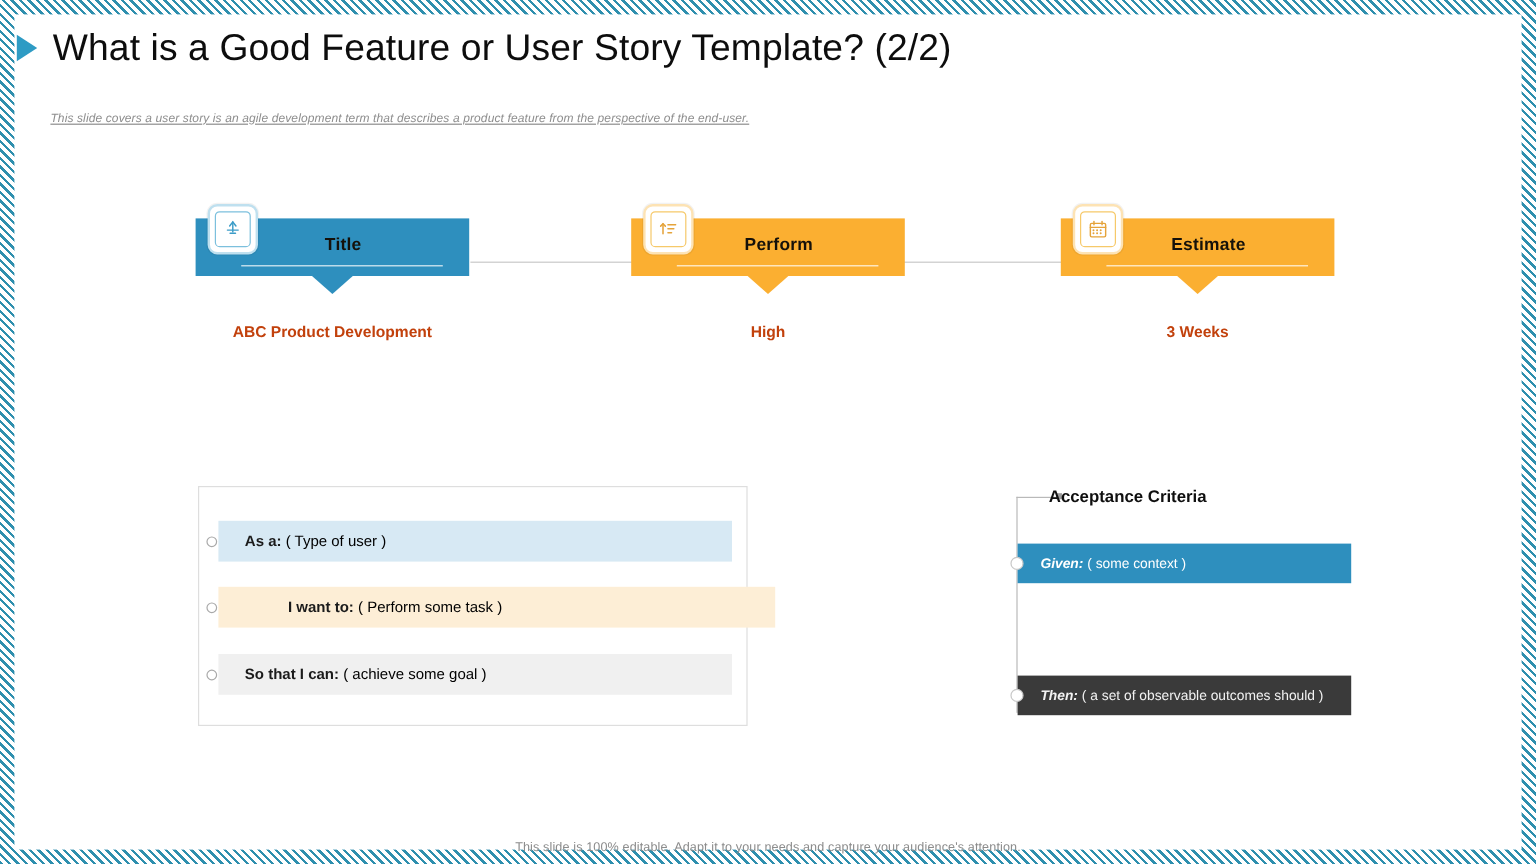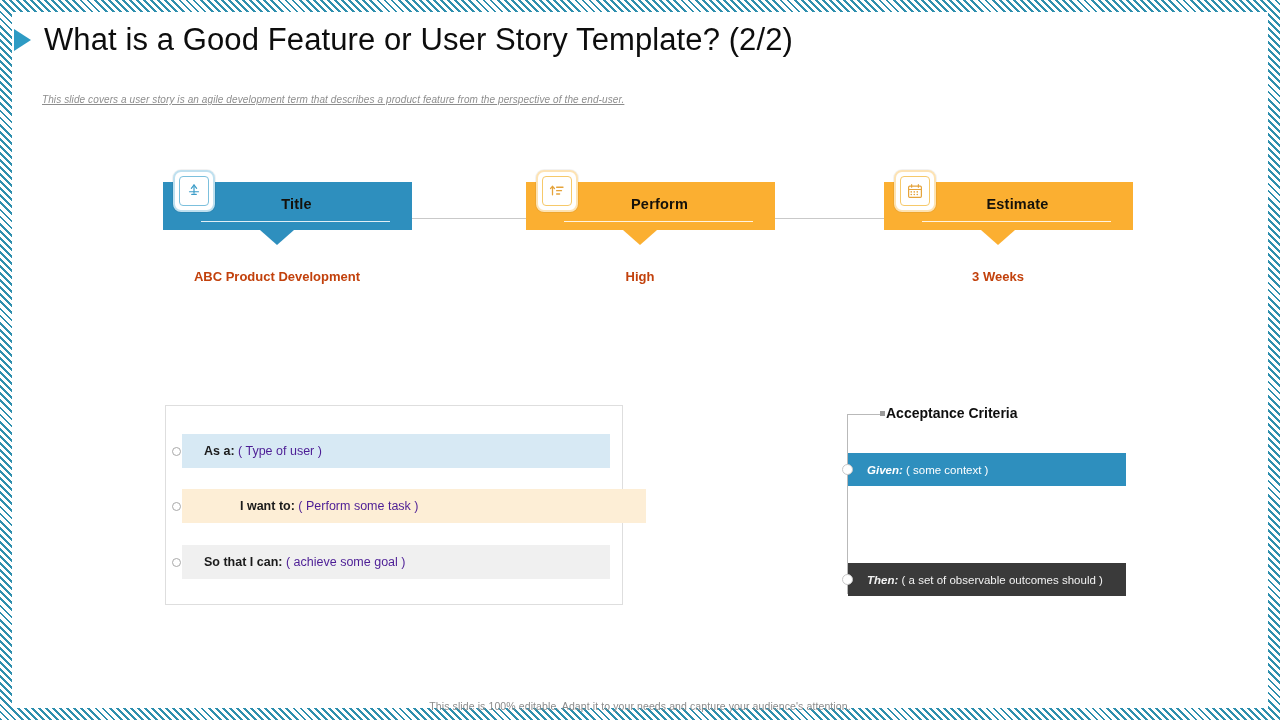--- a/index.html
+++ b/index.html
@@ -102,21 +102,21 @@
   .conn-2 { left: 740px; width: 150px; }
 
   .card {
     position: absolute;
     top: 0;
     width: 228px;
   }
   .card-bar {
     position: relative;
     height: 48px;
-    width: 249px;
+    width: 228px;
     display: flex;
     align-items: center;
     justify-content: center;
   }
   .card-bar .label {
     font-size: 14.5px;
     font-weight: bold;
     color: #15110a;
     letter-spacing: 0.2px;
     margin-left: 18px;
@@ -218,37 +218,37 @@
     margin-left: 22px;
     font-size: 12.5px;
     color: #1b1b1b;
     white-space: nowrap;
   }
   .story-row .rtext b {
     font-weight: bold;
   }
   .story-row .rtext span {
     font-weight: normal;
-    color: #4c1d95;
+    color: #000000;
   }
   .row-1 { top: 28px; background: #d7e9f4; }
   .row-2 { top: 83px; background: #fdeed6; padding-left: 36px; }
   .row-3 { top: 139px; background: #f0f0f0; }
 
   
   .ac-block {
     position: absolute;
     left: 828px;
     top: 390px;
     width: 300px;
     height: 200px;
   }
   .ac-title {
     position: absolute;
-    left: 46px;
+    left: 34px;
     top: 3px;
     font-size: 14px;
     font-weight: bold;
     color: #0f0f0f;
     white-space: nowrap;
   }
   .ac-spine {
     position: absolute;
     left: 7px;
     top: 12px;

